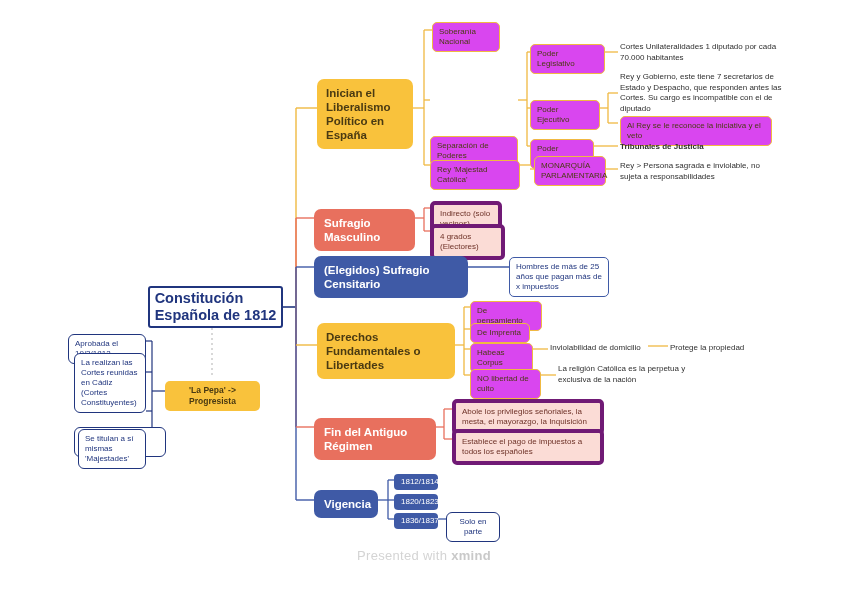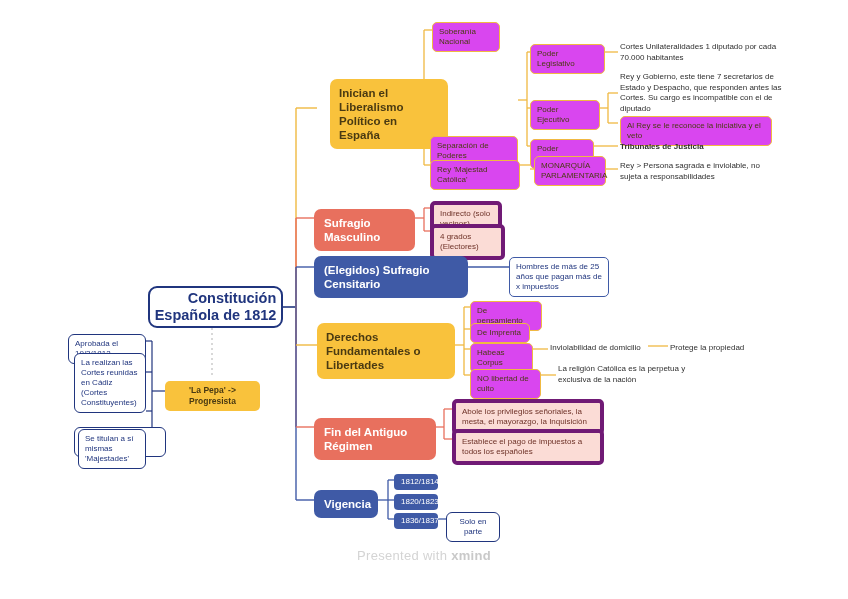--- a/index.html
+++ b/index.html
@@ -7,23 +7,23 @@
     width:848px;height:599px;background:#ffffff;
     font-family:"Liberation Sans",sans-serif;
     overflow:hidden;position:relative;
   }
   #canvas{position:absolute;left:0;top:0;width:848px;height:599px;}
   svg.links{position:absolute;left:0;top:0;width:848px;height:599px;pointer-events:none;}
   .node{position:absolute;box-sizing:border-box;}
 
   
   .root{
-    background:#ffffff;border:2px solid #20357e;border-radius:9px;
+    background:#ffffff;border:2px solid #20357e;border-radius:3px;
     color:#20357e;font-weight:bold;font-size:14.5px;line-height:17px;
-    text-align:right;display:flex;align-items:center;justify-content:center;
+    text-align:left;display:flex;align-items:center;justify-content:center;
   }
 
   
   .y-main{background:#f9c23c;border-radius:7px;color:#4a3a12;font-size:11.5px;
           line-height:14px;padding:7px 9px;font-weight:600;}
   .y-sub{background:#d946ef;border:1px solid #f0b941;border-radius:5px;
          color:#4a3a12;font-size:8px;line-height:10px;padding:4px 6px;}
   .y-pill{background:#f9c23c;border-radius:5px;color:#4a3a12;font-size:8.5px;
           line-height:11px;padding:4px 7px;font-weight:600;}
 
@@ -152,21 +152,21 @@
   <div class="node y-pill" style="left:165px;top:381px;width:95px;text-align:center;">'La Pepa' -&gt; Progresista</div>
 
   <div class="node b-line" style="left:68px;top:334px;width:78px;">Aprobada el 19/3/1812</div>
 
   <div class="node b-line" style="left:74px;top:353px;width:72px;">La realizan las Cortes reunidas en Cádiz (Cortes Constituyentes)</div>
 
   <div class="node b-line" style="left:74px;top:401px;width:92px;margin-top:26px;">Depositarias de la Sob.Nacional</div>
 
   <div class="node b-line" style="left:78px;top:429px;width:68px;">Se titulan a sí mismas 'Majestades'</div>
 
-  <div class="node y-main" style="left:330px;top:79px;width:118px;">Inician el Liberalismo Político en España</div>
+  <div class="node y-main" style="left:317px;top:79px;width:96px;">Inician el Liberalismo Político en España</div>
 
   <div class="node y-sub" style="left:432px;top:22px;width:68px;">Soberanía Nacional</div>
 
   <div class="node y-sub" style="left:430px;top:92px;width:88px;margin-top:44px;">Separación de Poderes</div>
 
   <div class="node y-sub" style="left:530px;top:44px;width:75px;">Poder Legislativo</div>
 
   <div class="node plain" style="left:620px;top:42px;width:165px;">Cortes Unilateralidades 1 diputado por cada 70.000 habitantes</div>
 
   <div class="node y-sub" style="left:530px;top:100px;width:70px;">Poder Ejecutivo</div>

